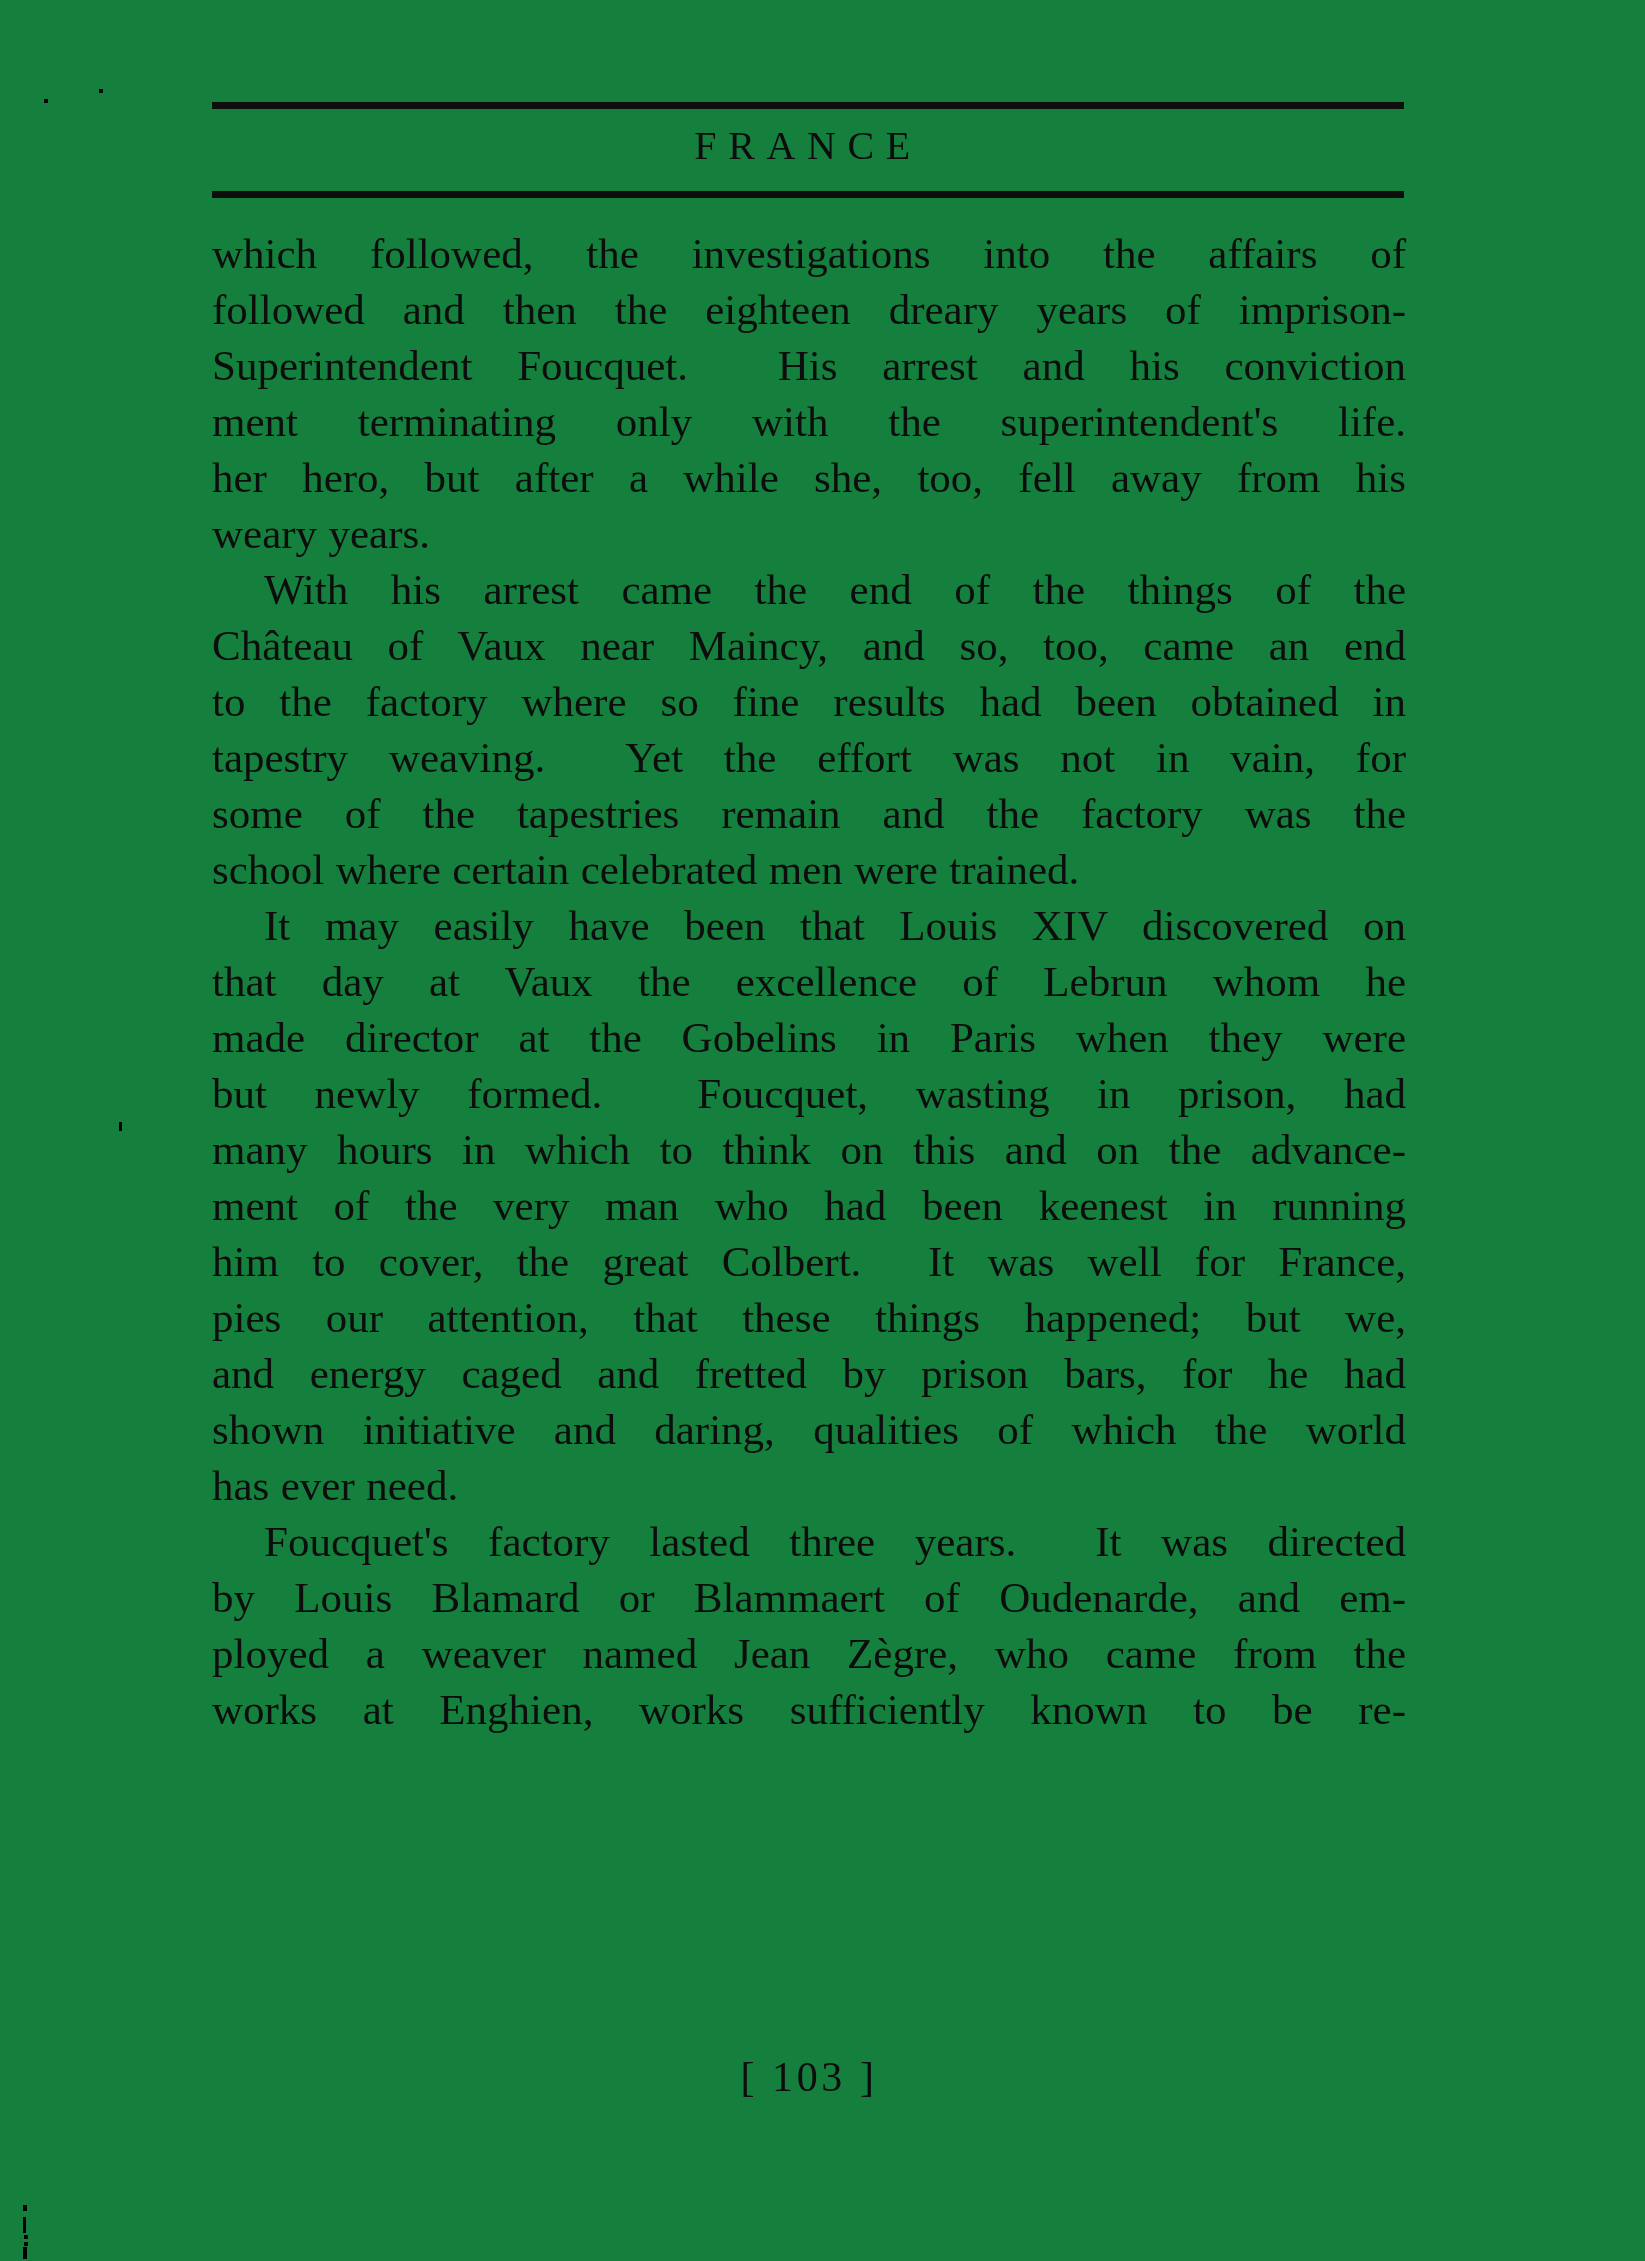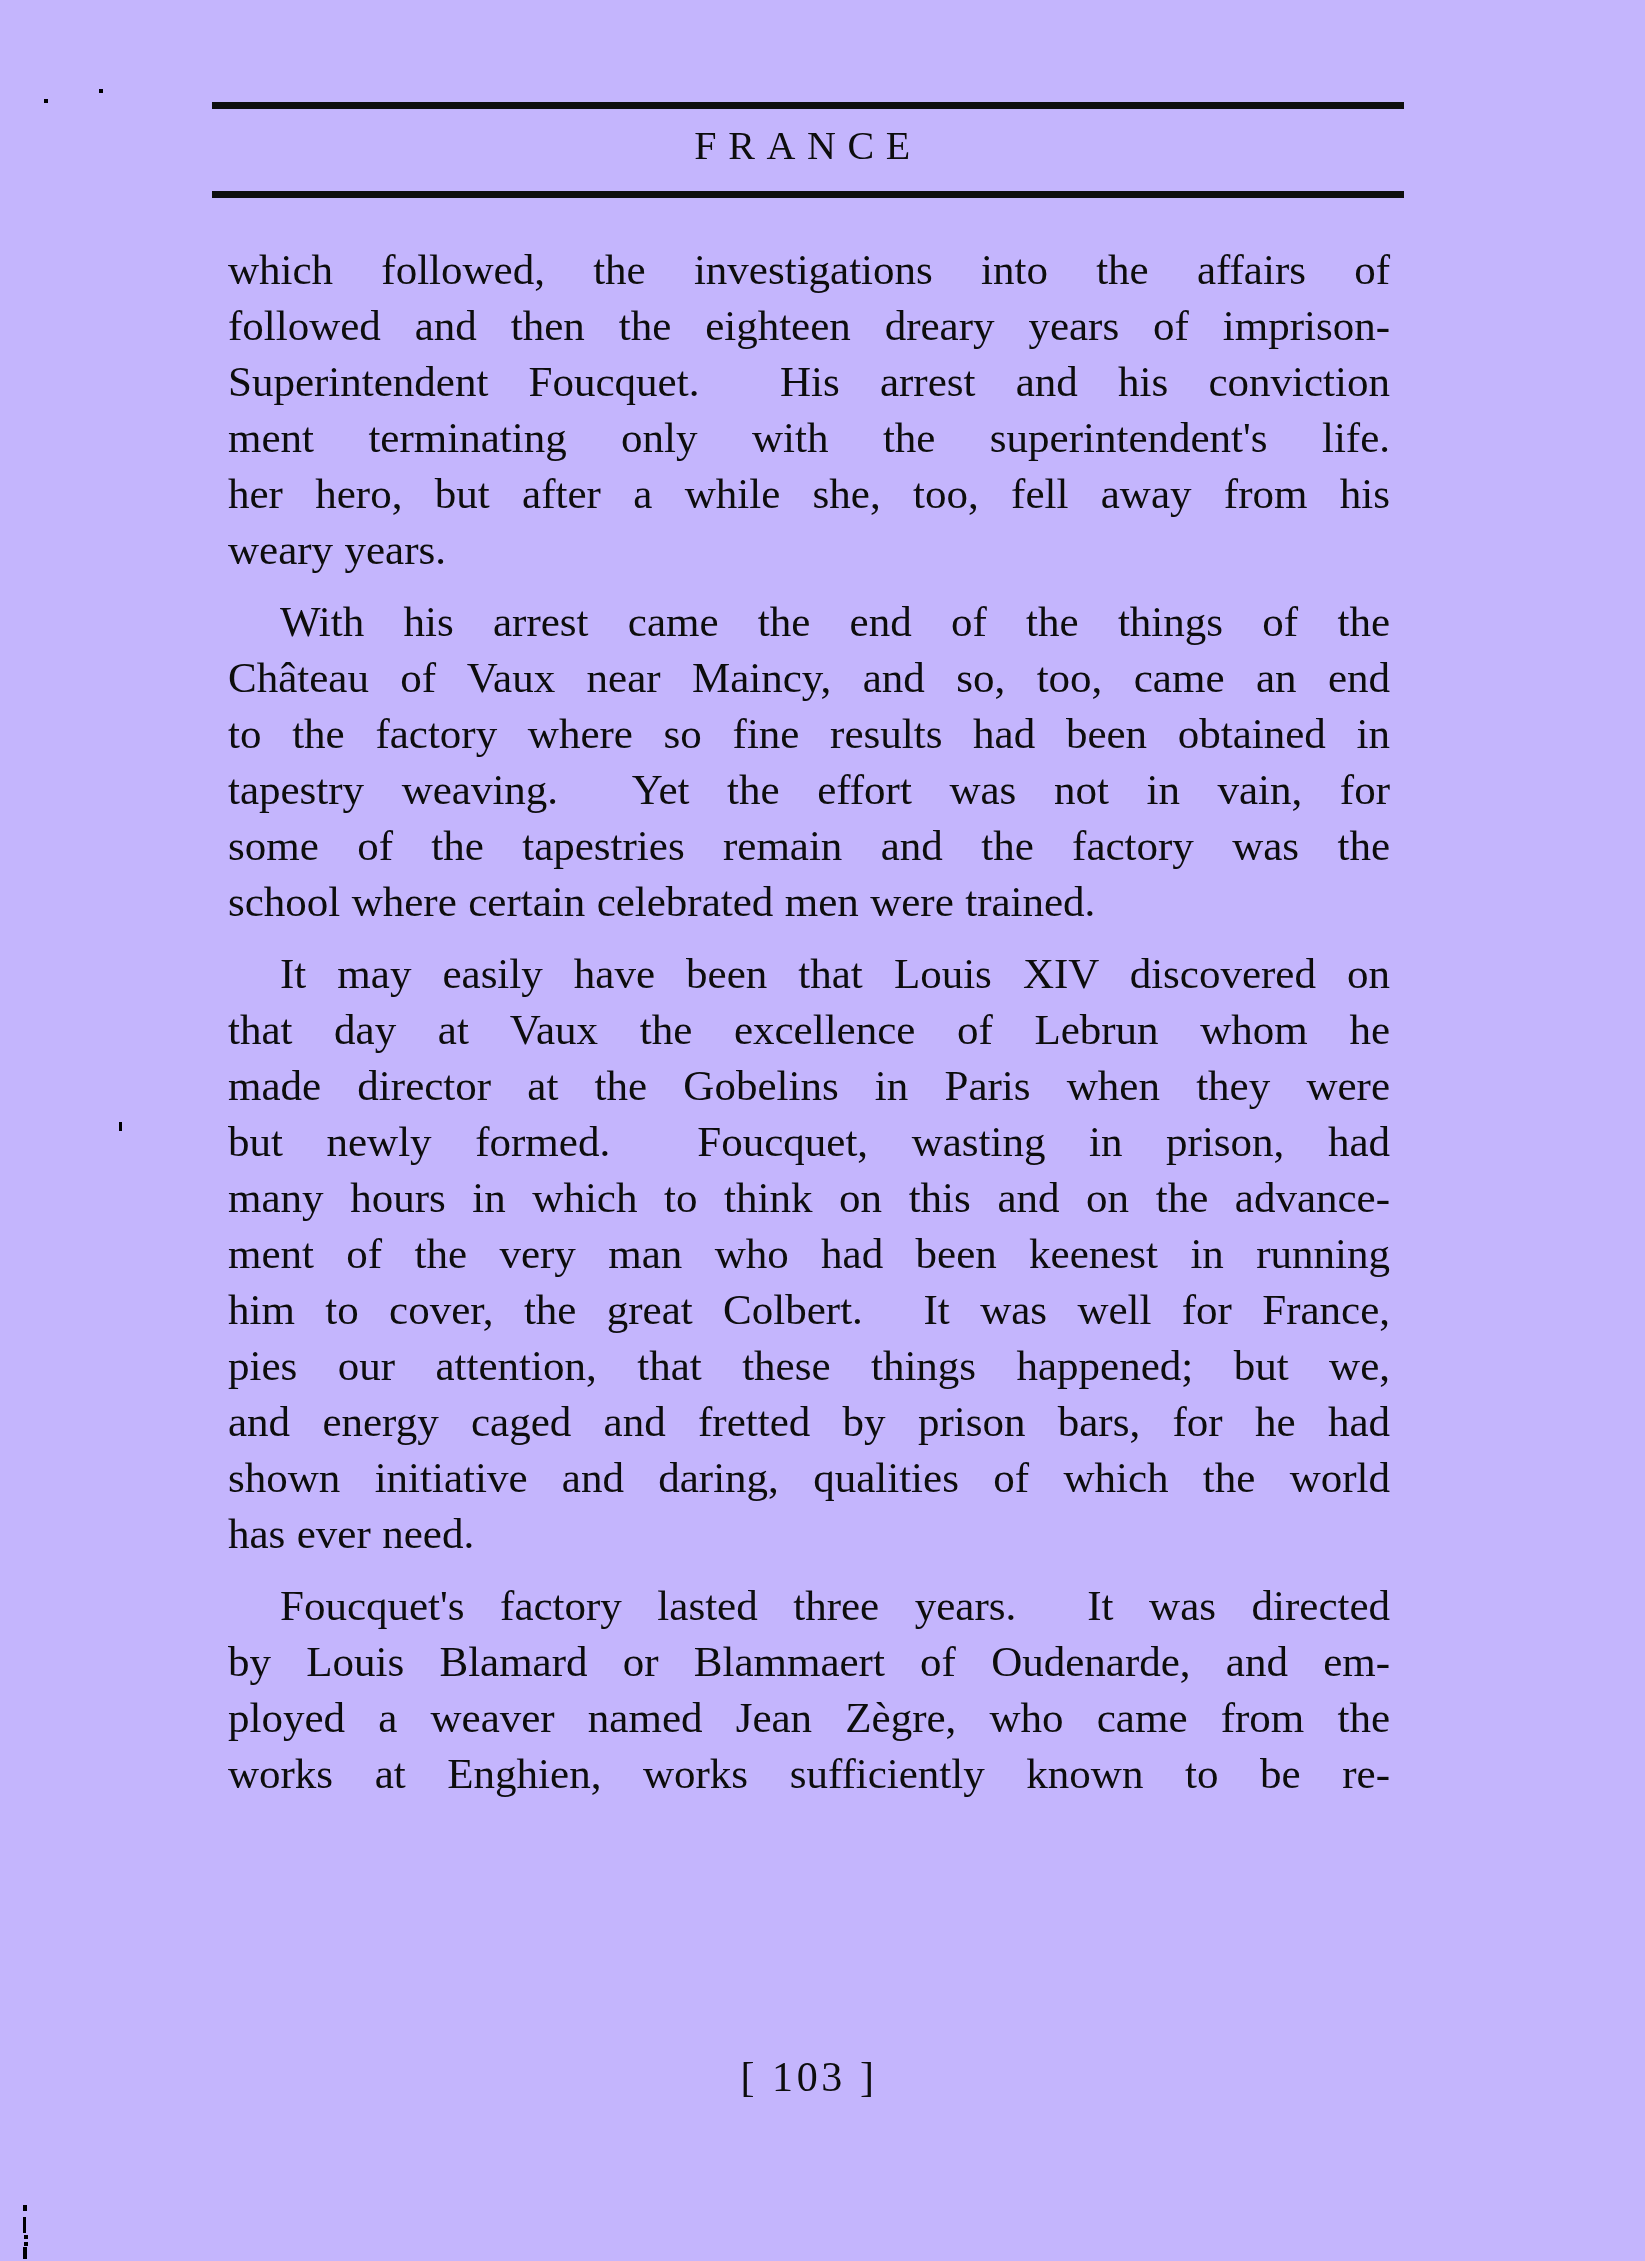--- a/index.html
+++ b/index.html
@@ -1,40 +1,40 @@
 <!DOCTYPE html>
 <html style="font-size:11.6px"><head>
 <meta charset="utf-8">
 <style>
   html,body { margin:0; padding:0; background:#e8e8e8; }
   .page {
     position:relative;
     width:1645px; height:2261px;
-    background:#c4b5fd;
+    background:#15803d;
     font-family:"Liberation Serif", serif;
     color:#0d0d0d;
     overflow:hidden;
   }
   .rule {
     position:absolute; left:212px; width:1192px; height:6.5px;
     background:#0e0e0e;
   }
   .rule-top    { top:102px; }
   .rule-bottom { top:191px; }
   .running-head {
     position:absolute; left:212px; width:1192px; top:122px;
     text-align:center;
     font-size:40px; letter-spacing:11.6px;
     white-space:nowrap;
   }
   .body-text {
     position:absolute; left:212px; width:1194px; top:226px;
     font-size:43px; line-height:56px;
   }
-  .para { margin:16px; }
+  .para { margin:0; }
   .line {
     text-align:justify;
     text-align-last:justify;
     word-spacing:0.7px;
   }
   .line.last { text-align-last:left; }
   .para.indent .line:first-child { text-indent:52px; }
   .folio {
     position:absolute; left:212px; width:1194px; top:2053px;
     text-align:center; font-size:42px; letter-spacing:3.6px;

